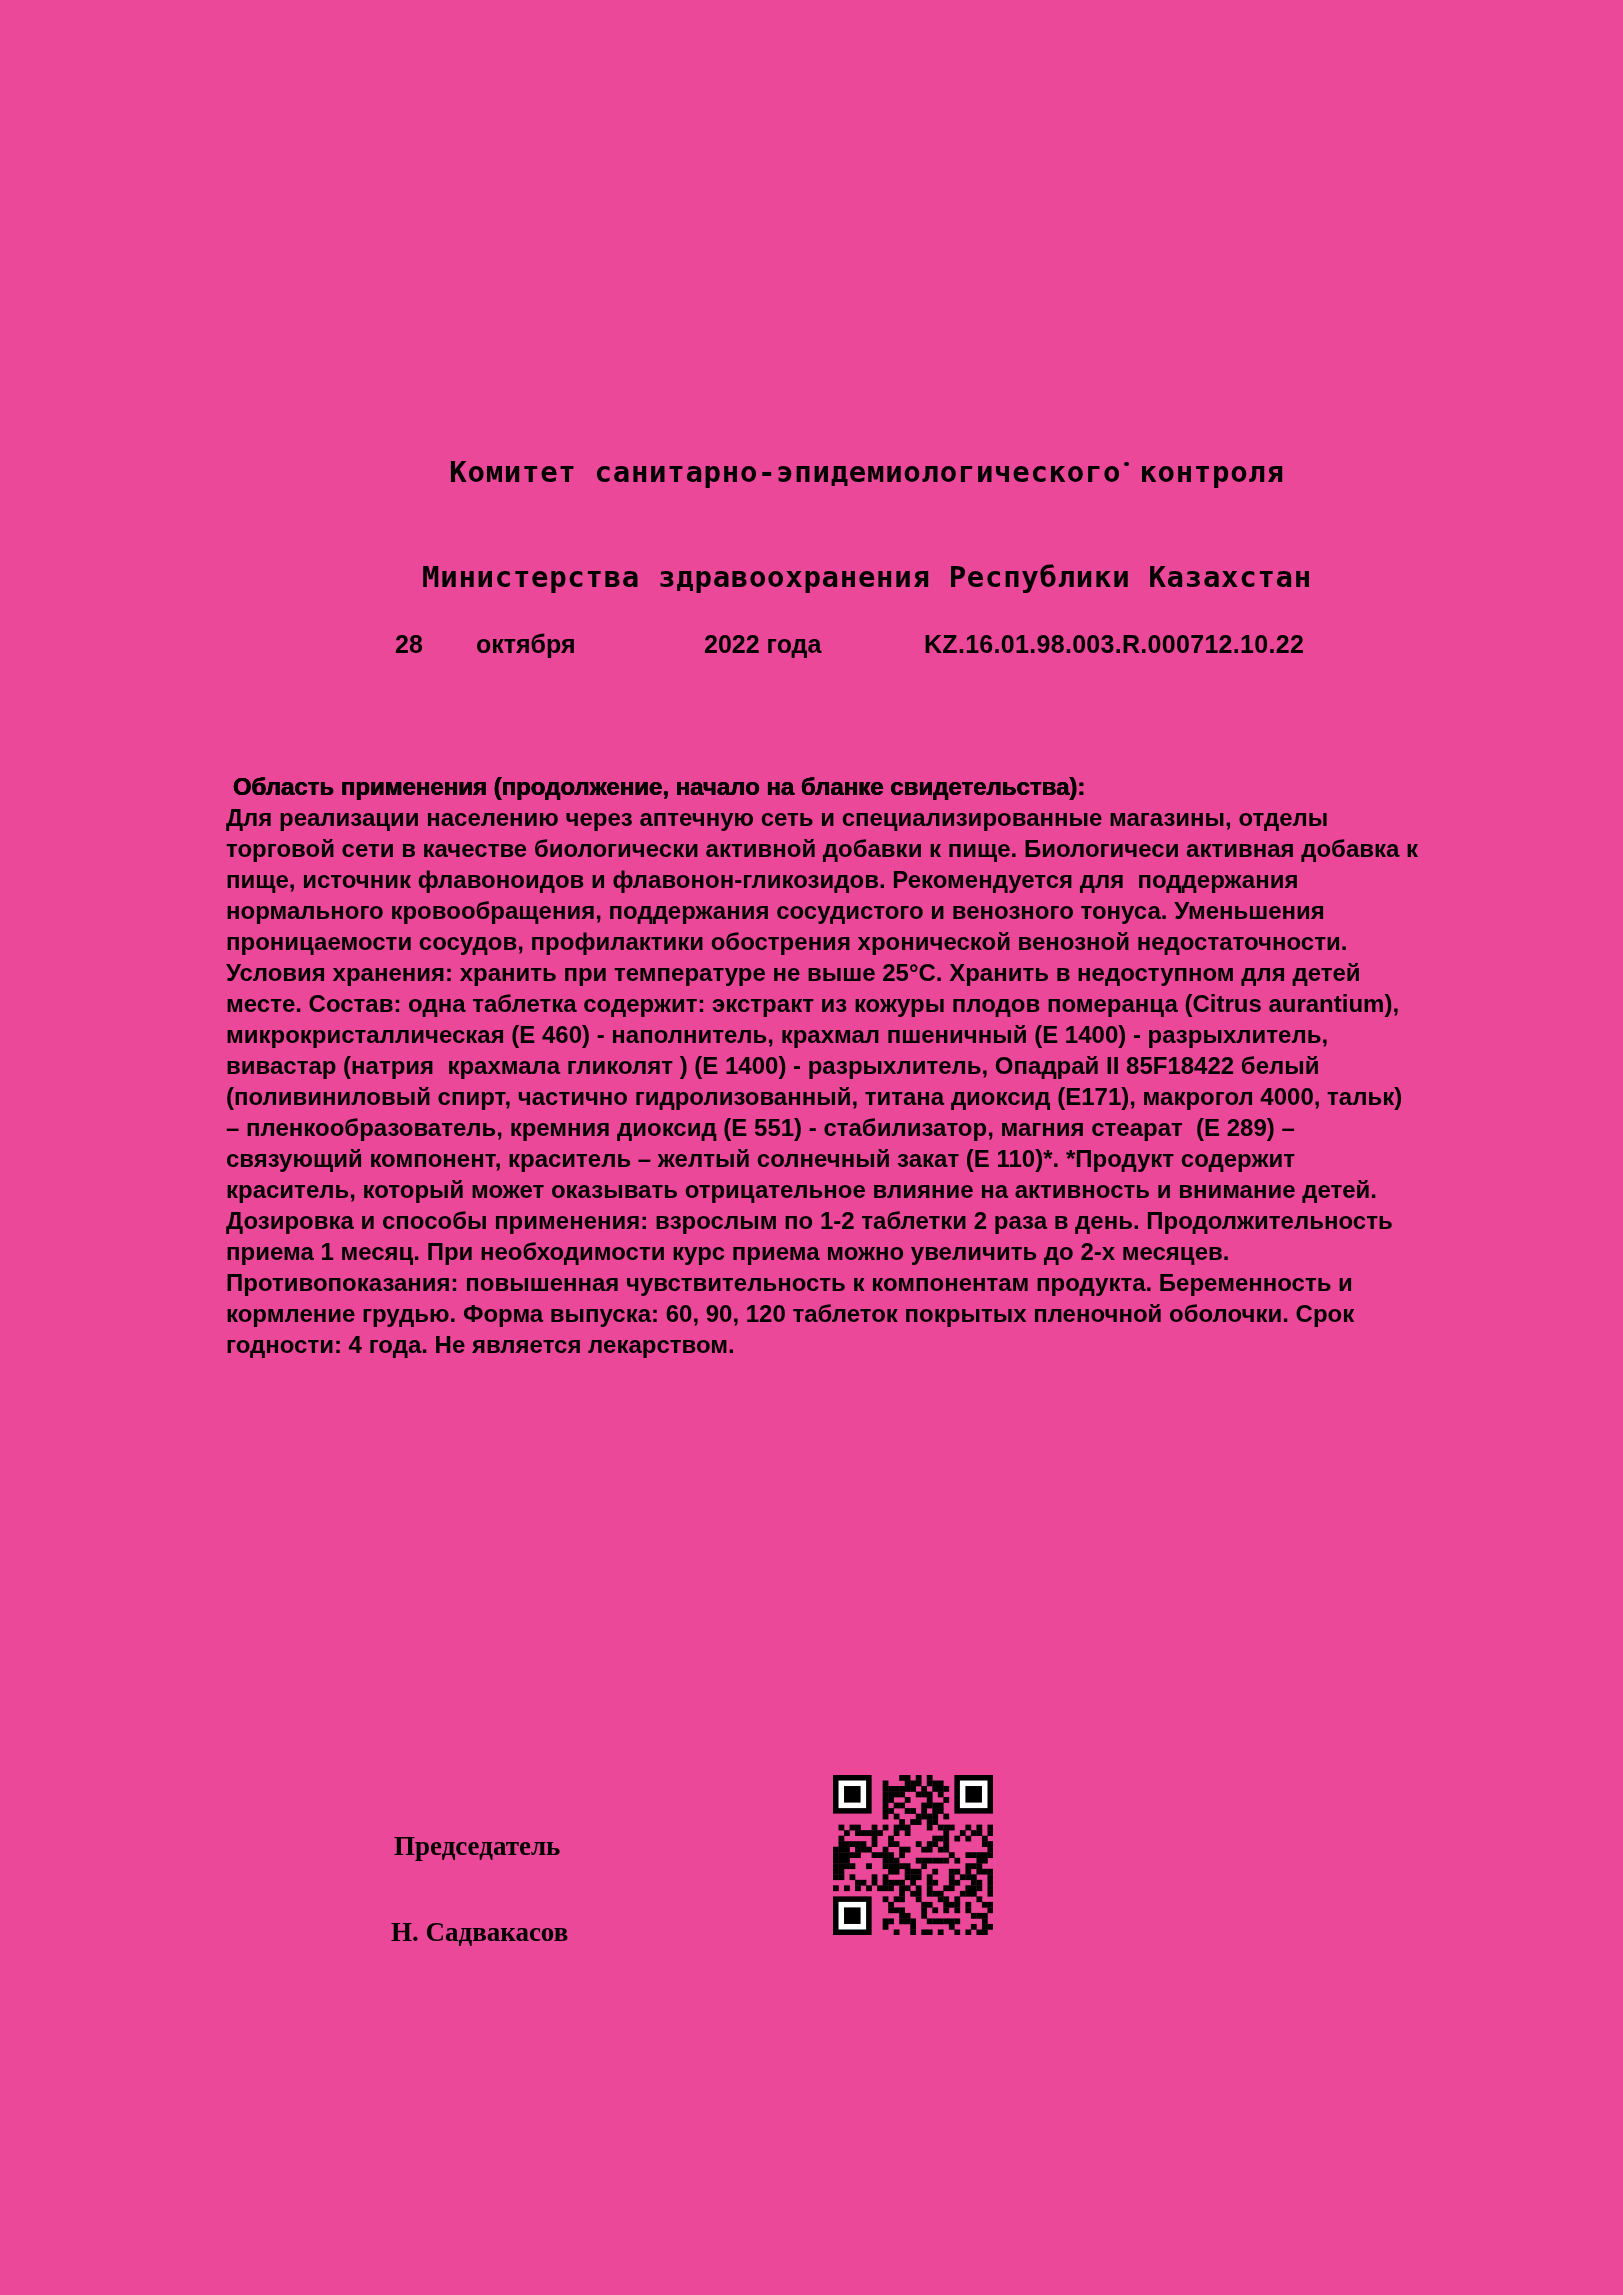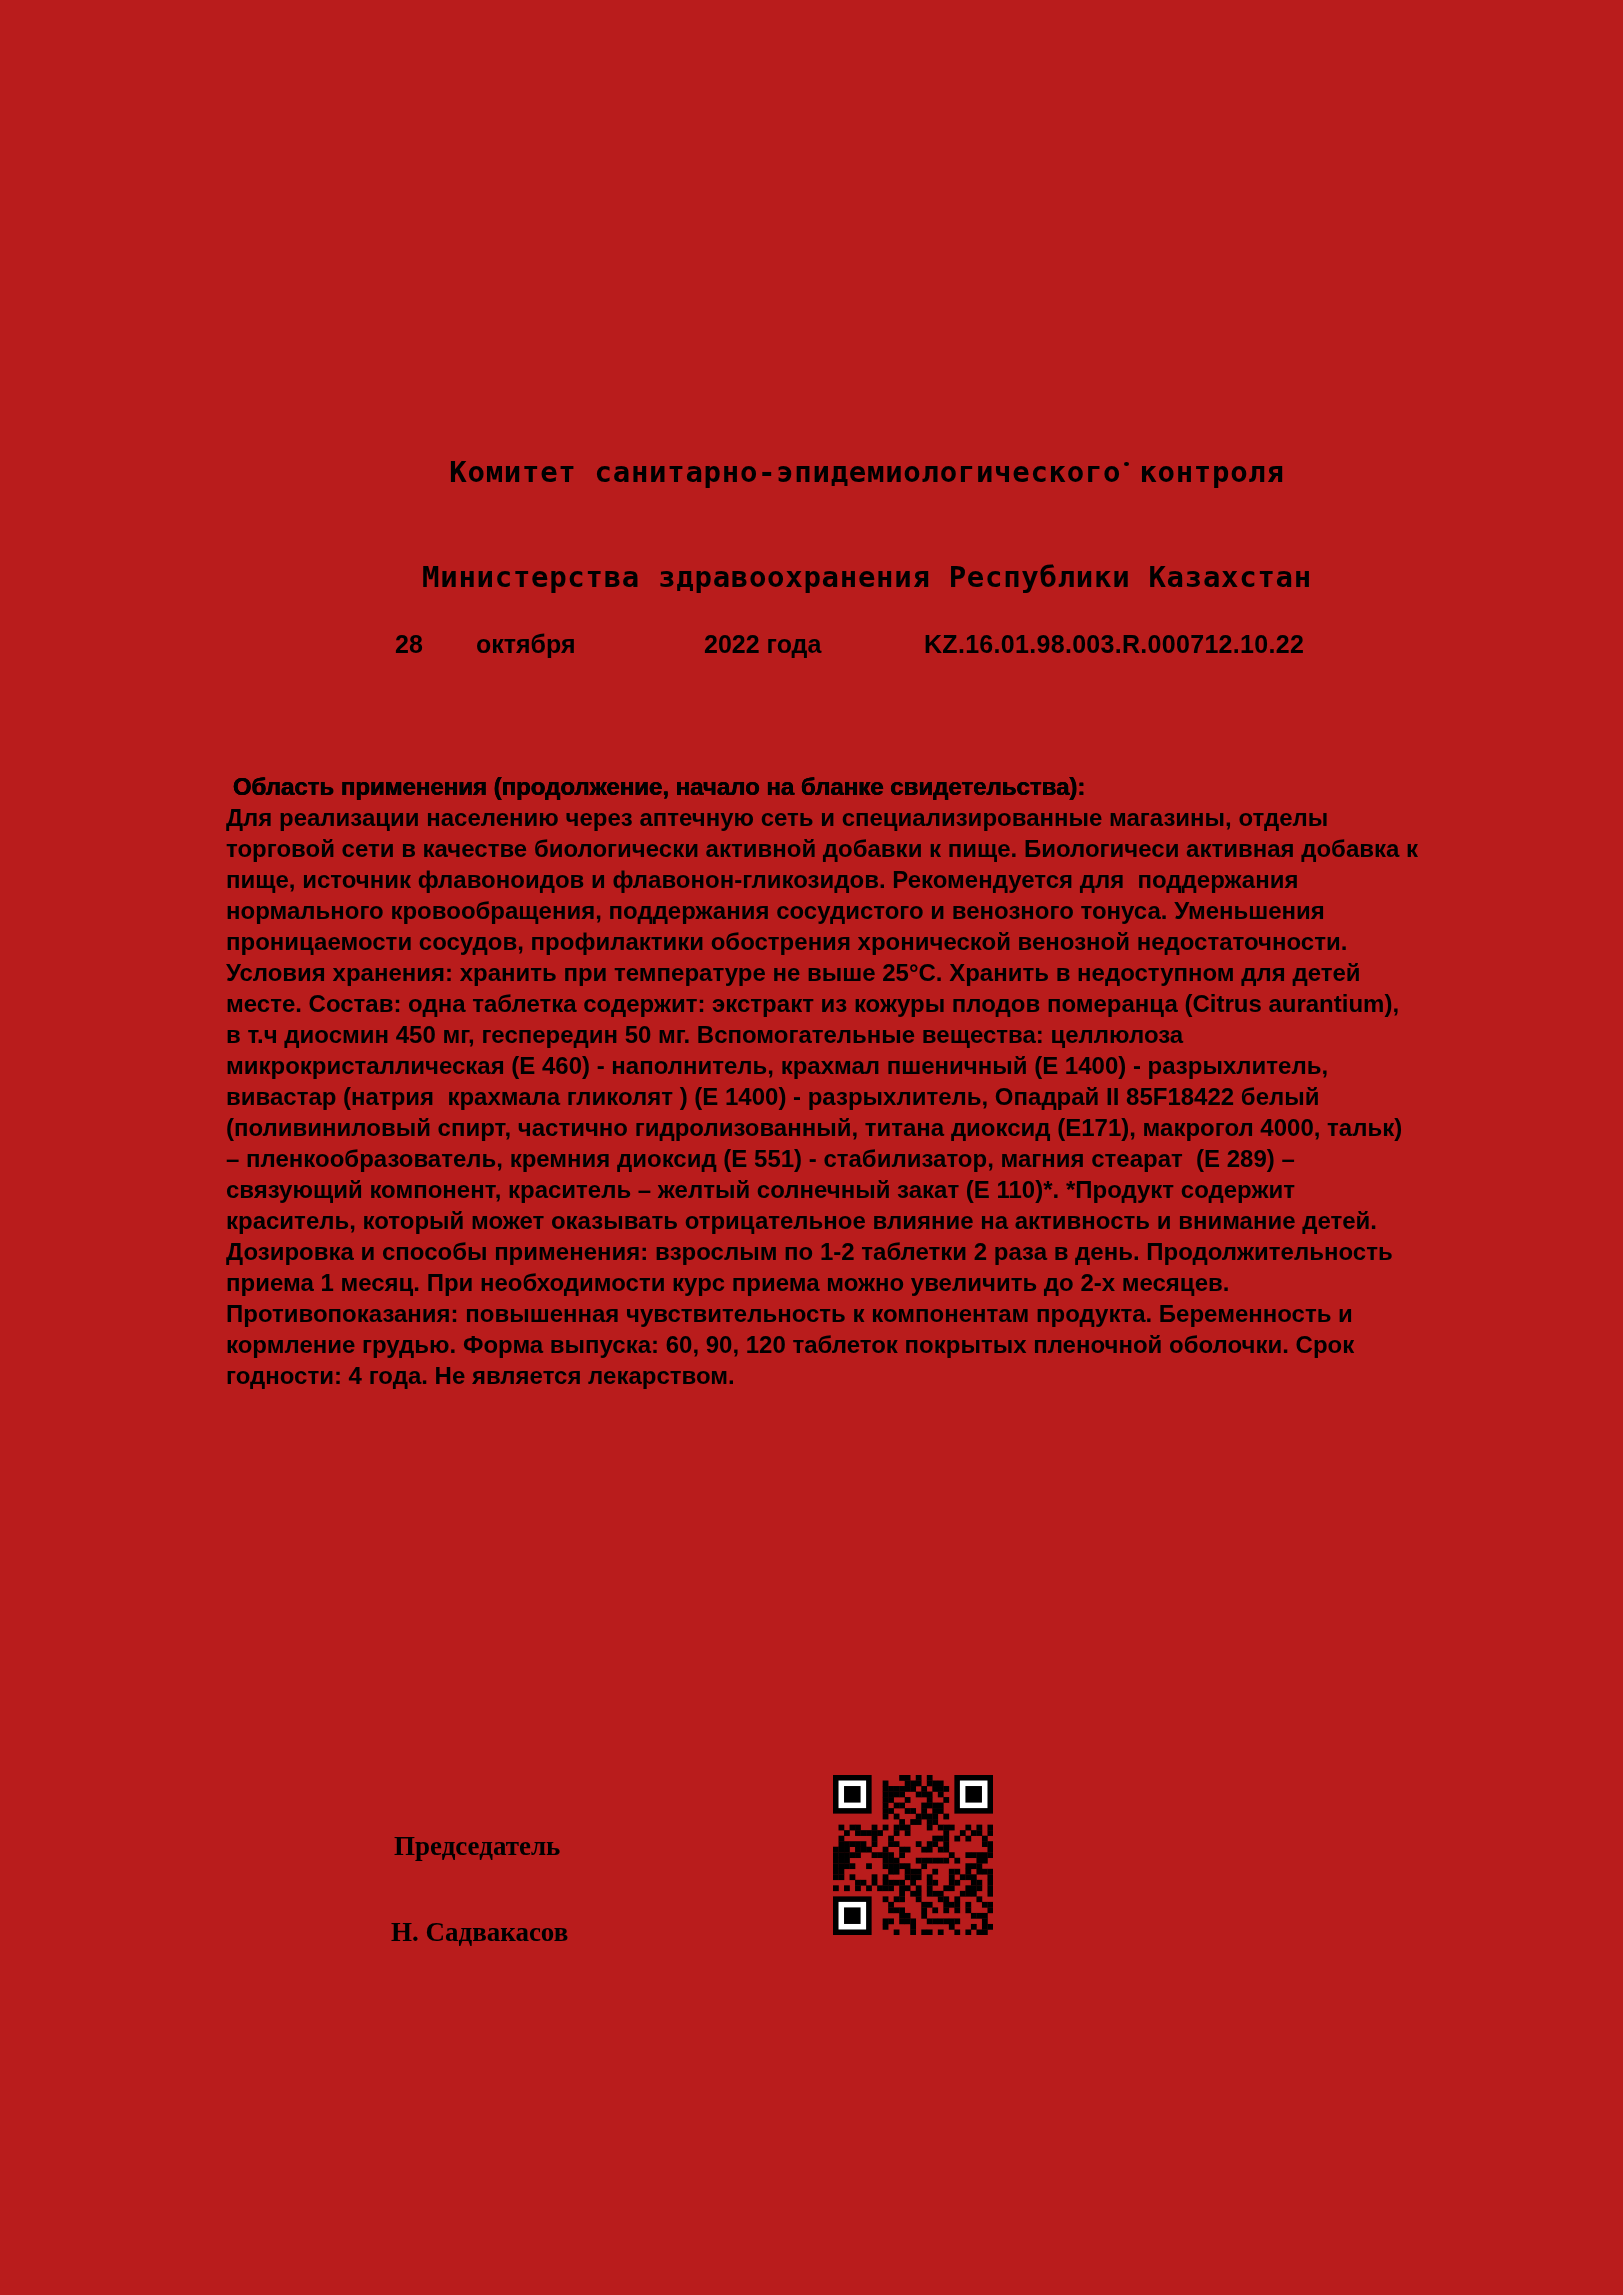--- a/index.html
+++ b/index.html
@@ -4,21 +4,21 @@
 <style>
   html, body {
     margin: 0;
     padding: 0;
     background: #e8e8e8;
   }
   .page {
     position: relative;
     width: 1623px;
     height: 2295px;
-    background: #b91c1c;
+    background: #ec4899;
     overflow: hidden;
     color: #000000;
   }
 
   
   .doc-header {
     position: absolute;
     left: 340px;
     top: 385px;
     width: 1054px;
@@ -114,21 +114,20 @@
 
   <div class="body-text">
     <div class="body-heading"> Область применения (продолжение, начало на бланке свидетельства):</div>
     <div>Для реализации населению через аптечную сеть и специализированные магазины, отделы</div>
     <div>торговой сети в качестве биологически активной добавки к пище. Биологичеси активная добавка к</div>
     <div>пище, источник флавоноидов и флавонон-гликозидов. Рекомендуется для  поддержания</div>
     <div>нормального кровообращения, поддержания сосудистого и венозного тонуса. Уменьшения</div>
     <div>проницаемости сосудов, профилактики обострения хронической венозной недостаточности.</div>
     <div>Условия хранения: хранить при температуре не выше 25°С. Хранить в недоступном для детей</div>
     <div>месте. Состав: одна таблетка содержит: экстракт из кожуры плодов померанца (Citrus aurantium),</div>
-    <div>в т.ч диосмин 450 мг, геспередин 50 мг. Вспомогательные вещества: целлюлоза</div>
     <div>микрокристаллическая (Е 460) - наполнитель, крахмал пшеничный (Е 1400) - разрыхлитель,</div>
     <div>вивастар (натрия  крахмала гликолят ) (Е 1400) - разрыхлитель, Опадрай II 85F18422 белый</div>
     <div>(поливиниловый спирт, частично гидролизованный, титана диоксид (Е171), макрогол 4000, тальк)</div>
     <div>– пленкообразователь, кремния диоксид (Е 551) - стабилизатор, магния стеарат  (Е 289) –</div>
     <div>связующий компонент, краситель – желтый солнечный закат (Е 110)*. *Продукт содержит</div>
     <div>краситель, который может оказывать отрицательное влияние на активность и внимание детей.</div>
     <div>Дозировка и способы применения: взрослым по 1-2 таблетки 2 раза в день. Продолжительность</div>
     <div>приема 1 месяц. При необходимости курс приема можно увеличить до 2-х месяцев.</div>
     <div>Противопоказания: повышенная чувствительность к компонентам продукта. Беременность и</div>
     <div>кормление грудью. Форма выпуска: 60, 90, 120 таблеток покрытых пленочной оболочки. Срок</div>

